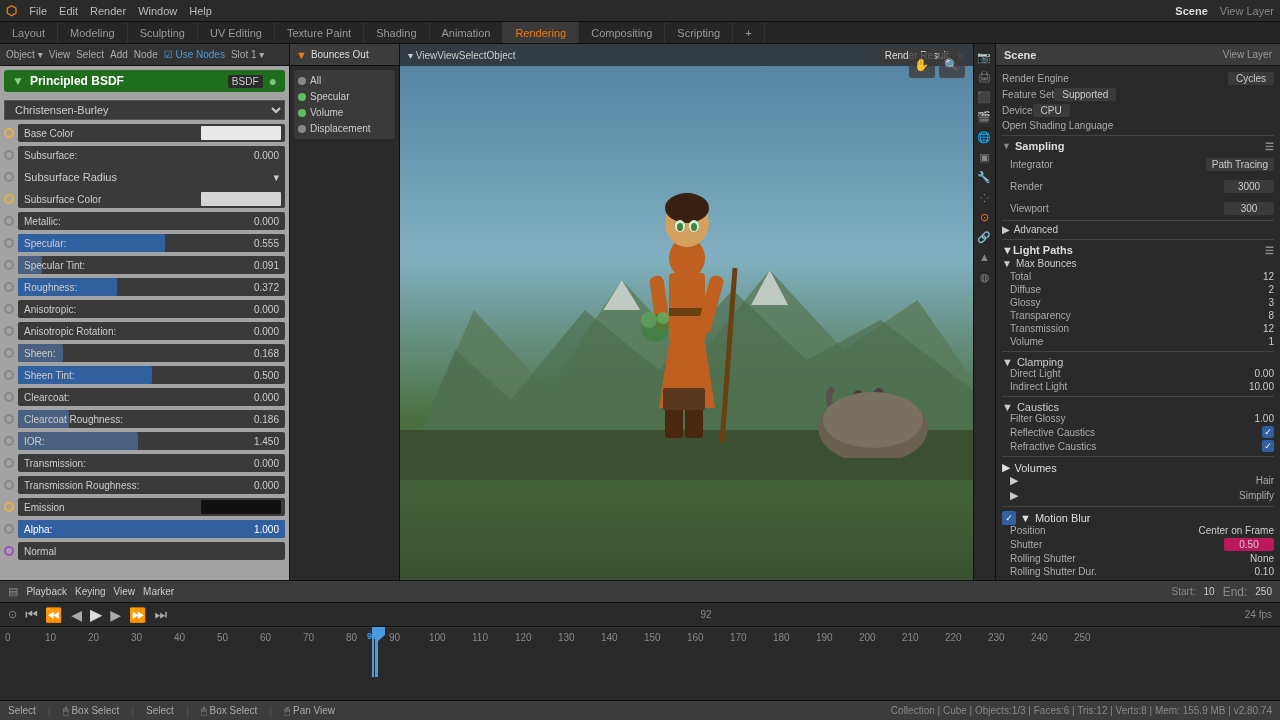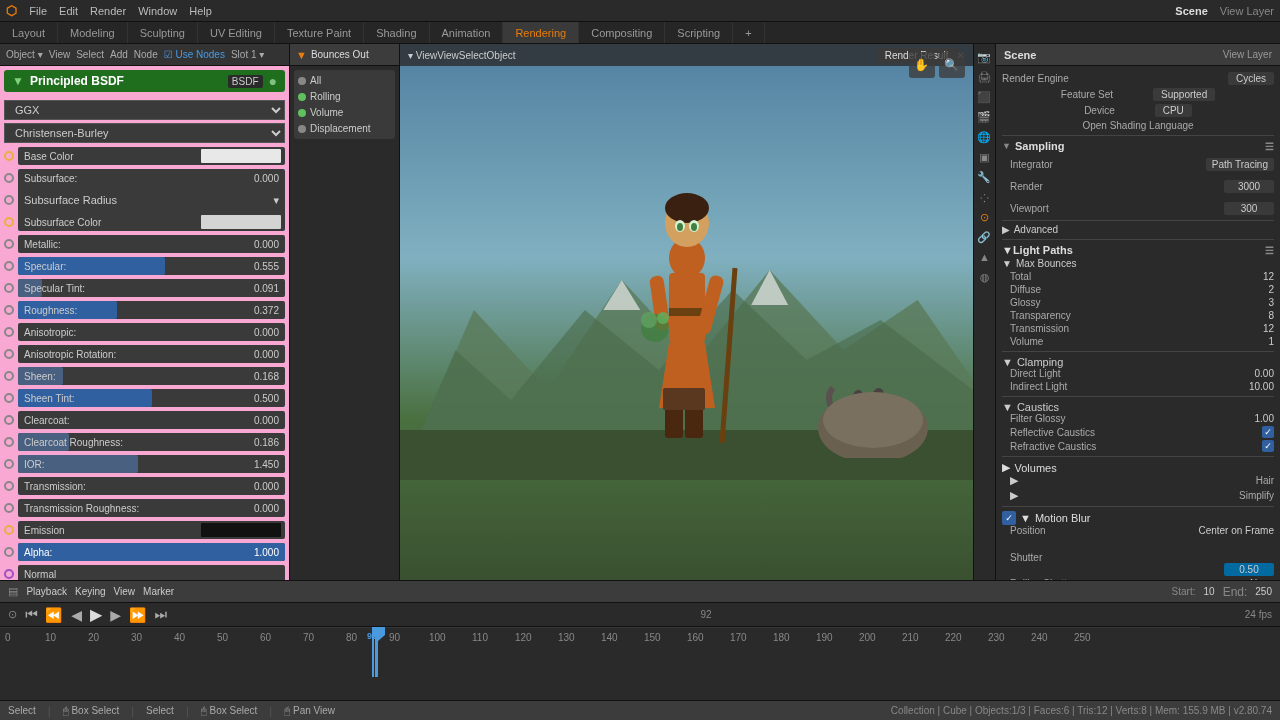--- a/index.html
+++ b/index.html
@@ -64,21 +64,21 @@
     
     .main-area {
       display: flex;
       flex: 1;
       overflow: hidden;
     }
 
     
     .node-panel {
       width: 290px;
-      background: #f9a8d4;
+      background: #a3a3a3;
       border-right: 1px solid #111;
       flex-shrink: 0;
       display: flex;
       flex-direction: column;
     }
 
     
     .bsdf-header {
       background: #1e6e1e;
       padding: 3px 8px;
@@ -332,21 +332,21 @@
     .field-label { color: #aaa; font-size: 10px; }
     .field-value {
       color: #ccc;
       font-size: 10px;
       background: #3a3a3a;
       padding: 1px 6px;
       border-radius: 2px;
       min-width: 50px;
       text-align: center;
     }
-    .field-value.blue-bg { background: #0369a1; margin-top: 25px; }
+    .field-value.blue-bg { background: #be185d; }
 
     .light-paths-header {
       display: flex;
       align-items: center;
       justify-content: space-between;
       cursor: pointer;
       color: #ddd;
       font-size: 11px;
       font-weight: bold;
       border-top: 1px solid #444;
@@ -547,23 +547,22 @@
       align-items: center;
       gap: 6px;
       padding: 0 6px;
       border-bottom: 1px solid #111;
     }
     .node-toolbar span { color: #aaa; font-size: 10px; cursor: pointer; }
 
     .feature-set-row {
       display: flex;
       align-items: center;
-      justify-content: center;
+      justify-content: flex-start;
       margin-bottom: 3px;
-      gap: 40px;
     }
     .feature-set-label { color: #aaa; font-size: 10px; }
     .feature-set-value { color: #ccc; font-size: 10px; background: #3a3a3a; padding: 1px 8px; border-radius: 2px; }
 
     .advanced-toggle {
       display: flex;
       align-items: center;
       gap: 4px;
       cursor: pointer;
       color: #ccc;
@@ -620,25 +619,20 @@
 
     <div class="bsdf-header">
       <span style="color:#80d080; font-size:12px;">▼</span>
       <span class="bsdf-title">Principled BSDF</span>
       <span class="bsdf-label">BSDF</span>
       <span style="color:#80c080; font-size:14px;">●</span>
     </div>
 
     <div class="node-body">
 
-      <div class="dropdown-row">
-        <select class="dropdown-select">
-          <option>GGX</option>
-        </select>
-      </div>
 
       <div class="dropdown-row">
         <select class="dropdown-select">
           <option>Christensen-Burley</option>
         </select>
       </div>
 
       <div class="prop-row">
         <div class="prop-dot yellow"></div>
         <div style="flex:1; display:flex; align-items:center; height:18px; background:#3a3a3a; border-radius:2px;">
@@ -815,21 +809,21 @@
       <span style="color:#ddd; font-size:10px;">Bounces Out</span>
     </div>
     <div class="material-node">
       <div style="display:flex; flex-direction:column; gap:3px;">
         <div class="mat-item">
           <div class="mat-dot-small" style="background:#888;"></div>
           <span>All</span>
         </div>
         <div class="mat-item">
           <div class="mat-dot-small green"></div>
-          <span>Rolling</span>
+          <span>Specular</span>
         </div>
         <div class="mat-item">
           <div class="mat-dot-small green"></div>
           <span>Volume</span>
         </div>
         <div class="mat-item">
           <div class="mat-dot-small" style="background:#888;"></div>
           <span>Displacement</span>
         </div>
       </div>

